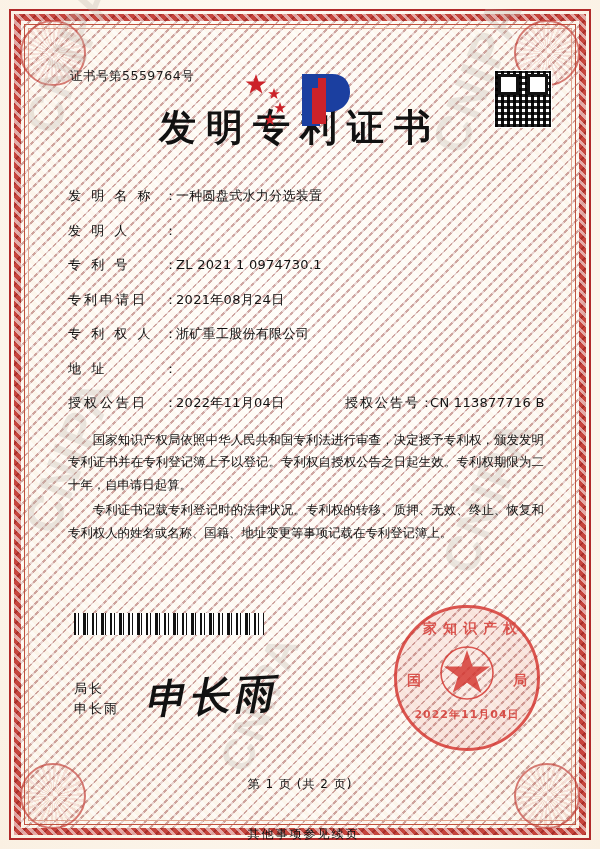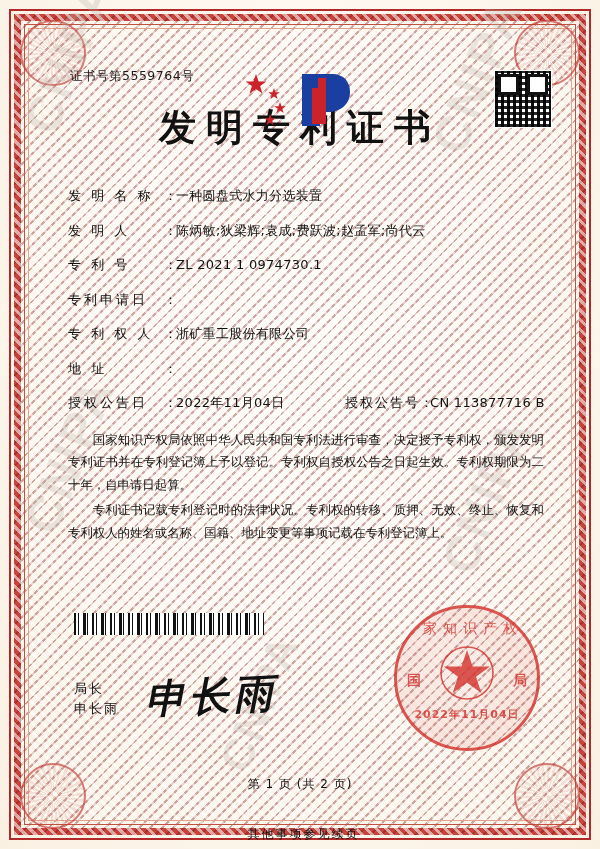--- a/index.html
+++ b/index.html
@@ -253,21 +253,21 @@
     box-sizing: border-box;
     opacity: .82;
     background: radial-gradient(circle at 50% 50%, rgba(212,50,44,.06) 0%, rgba(212,50,44,.12) 70%, rgba(212,50,44,.05) 100%);
   }
   .seal-text-top, .seal-text-bottom {
     position: absolute;
     left: 12px; right: 0;
     text-align: center;
     color: #d4322c;
     font-size: 14px;
-    font-weight: 400;
+    font-weight: 700;
     letter-spacing: 6px;
   }
   .seal-text-top { top: 12px; }
   .seal-char {
     position: absolute;
     color: #d4322c;
     font-size: 14px;
     font-weight: 700;
   }
   .seal-star {
@@ -353,32 +353,32 @@
 
       <div class="field-row">
         <span class="field-label">发 明 名 称</span>
         <span class="field-colon">：</span>
         <span class="field-value">一种圆盘式水力分选装置</span>
       </div>
 
       <div class="field-row">
         <span class="field-label">发  明  人</span>
         <span class="field-colon">：</span>
-        <span class="field-value">陈炳敏;狄梁辉;袁成;费跃波;赵孟军;尚代云</span>
       </div>
 
       <div class="field-row">
         <span class="field-label">专   利   号</span>
         <span class="field-colon">：</span>
         <span class="field-value">ZL 2021 1 0974730.1</span>
       </div>
 
       <div class="field-row">
         <span class="field-label">专利申请日</span>
         <span class="field-colon">：</span>
+        <span class="field-value">2021年08月24日</span>
       </div>
 
       <div class="field-row">
         <span class="field-label">专 利 权 人</span>
         <span class="field-colon">：</span>
         <span class="field-value">浙矿重工股份有限公司</span>
       </div>
 
       <div class="field-row">
         <span class="field-label">地        址</span>

